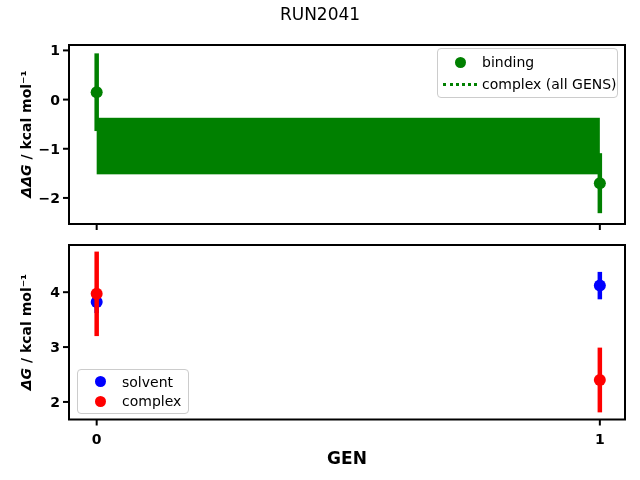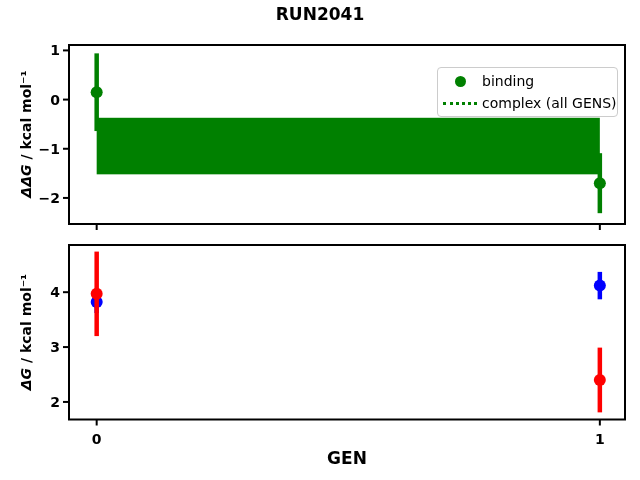--- a/index.html
+++ b/index.html
@@ -4,35 +4,35 @@
 <style>
   html,body { margin:0; padding:0; background:#ffffff; }
   #fig {
     position:relative; width:640px; height:480px; background:#ffffff;
     font-family:"DejaVu Sans", sans-serif; overflow:hidden;
   }
   #plot { position:absolute; left:0; top:0; }
   #plot text { font:bold 14px "DejaVu Sans", sans-serif; fill:#000000; }
   .title {
     position:absolute; top:4px; left:0; width:640px; text-align:center;
-    font-weight:bold; font-size:17px; color:#000000;
+    font-weight:normal; font-size:17px; color:#000000;
   }
   .ylab {
     position:absolute; white-space:nowrap; font-weight:bold; font-size:14px;
     color:#000000; transform:translate(-50%,-50%) rotate(-90deg);
   }
   .ylab .math { font-style:italic; }
   .xlab {
     position:absolute; font-weight:bold; font-size:17px; color:#000000;
     transform:translateX(-50%); white-space:nowrap;
   }
   .legend {
     position:absolute; background:rgba(255,255,255,0.92);
     border:1px solid #cccccc; border-radius:4px; box-sizing:border-box;
-    display:flex; flex-direction:column; justify-content:center; padding:2px 6px 2px 0;margin-top:19px;
+    display:flex; flex-direction:column; justify-content:center; padding:2px 6px 2px 0;
   }
   .lrow { display:flex; align-items:center; height:22px; }
   .lmark { width:44px; flex:none; display:flex; justify-content:center; align-items:center; }
   .ldot { width:11px; height:11px; border-radius:50%; }
   .lline { width:34px; height:0; border-top:3px dotted #008000; }
   .ltext { font-size:14px; color:#000000; white-space:nowrap; }
 </style>
 </head>
 <body>
 
@@ -96,14 +96,28 @@
       <span class="ltext">binding</span>
     </div>
     <div class="lrow">
       <span class="lmark">
           <span class="lline" style="border-top-color: rgb(0, 128, 0);"></span>
         </span>
       <span class="ltext">complex (all GENS)</span>
     </div>
   </div>
 
+  <div class="legend" style="left:77px; top:369px; width:112px; height:45px;">
+    <div class="lrow">
+      <span class="lmark">
+          <span class="ldot" style="background: rgb(0, 0, 255);"></span>
+        </span>
+      <span class="ltext">solvent</span>
+    </div>
+    <div class="lrow">
+      <span class="lmark">
+          <span class="ldot" style="background: rgb(255, 0, 0);"></span>
+        </span>
+      <span class="ltext">complex</span>
+    </div>
+  </div>
 
 </div>
 
 </body></html>

